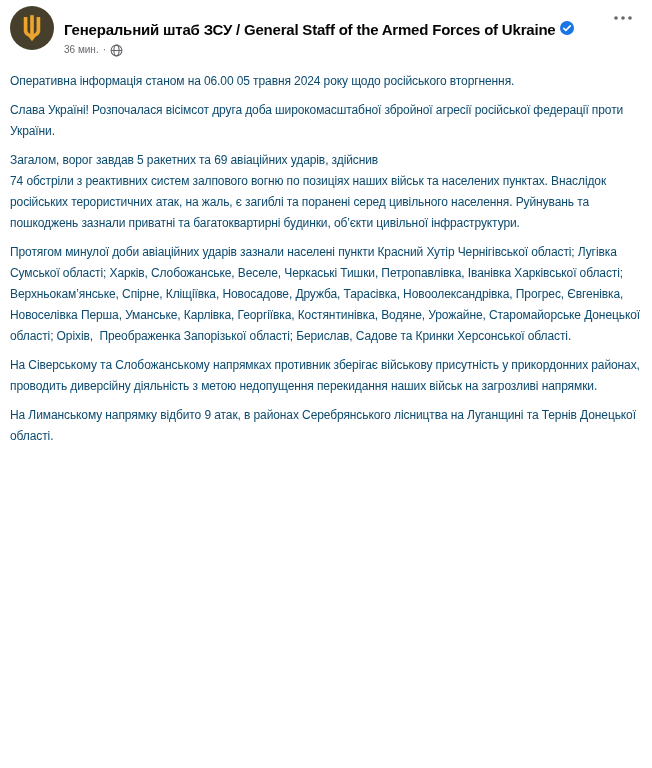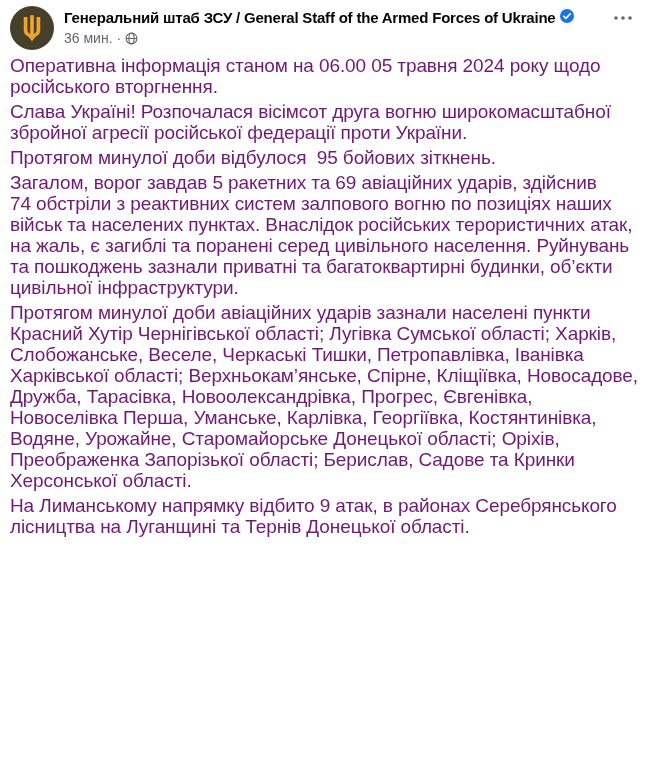--- a/index.html
+++ b/index.html
@@ -28,20 +28,21 @@
     display: flex;
     align-items: center;
     justify-content: center;
     cursor: pointer;
   }
   .avatar svg { display: block; }
   .header-text {
     margin-left: 10px;
     padding-top: 2px;
     min-width: 0;
+    margin-top: 12px;
   }
   .name-row {
     display: flex;
     align-items: center;
     gap: 5px;
     white-space: nowrap;
   }
   .page-name {
     font-size: 15px;
     font-weight: 600;
@@ -49,46 +50,46 @@
     line-height: 19px;
     color: #050505;
     cursor: pointer;
   }
   .verified { flex: 0 0 auto; margin-top: 1px; }
   .meta-row {
     margin-top: 3px;
     display: flex;
     align-items: center;
     gap: 4px;
-    font-size: 14px;
+    font-size: 10px;
     line-height: 16px;
     color: #65676b;
   }
   .timestamp { cursor: pointer; }
   .meta-dot { color: #65676b; }
   .more-btn {
     margin-left: auto;
     padding: 10px 6px 6px 6px;
     cursor: pointer;
     border: none;
     background: transparent;
     display: flex;
     align-items: center;
   }
   
   .post-body {
     padding: 5px 10px 0 10px;
   }
   .post-body p {
-    margin: 0 0 4px 0;
-    font-size: 19px;
+    margin: 8px 0 4px 0;
+    font-size: 12px;
     line-height: 21px;
     letter-spacing: -0.1px;
     white-space: pre-wrap;
-    color: #701a75;
+    color: #0c4a6e;
   }
 </style>
 </head>
 <body>
 
 <div class="page">
 
   <div class="post-header">
 
     <div class="avatar">
@@ -138,22 +139,22 @@
             <circle cx="16" cy="2" r="1.8"></circle>
           </g>
         </svg>
       </span>
     </button>
 
   </div>
 
   <div class="post-body">
     <p>Оперативна інформація станом на 06.00 05 травня 2024 року щодо російського вторгнення.</p>
-    <p>Слава Україні! Розпочалася вісімсот друга вогню широкомасштабної збройної агресії російської федерації проти України.</p>
-    <p>Протягом минулої доби відбулося  95 бойових зіткнень.</p>
+    <p>Слава Україні! Розпочалася вісімсот друга доба широкомасштабної збройної агресії російської федерації проти України.</p>
     <p>Загалом, ворог завдав 5 ракетних та 69 авіаційних ударів, здійснив
 74 обстріли з реактивних систем залпового вогню по позиціях наших військ та населених пунктах. Внаслідок російських терористичних атак, на жаль, є загиблі та поранені серед цивільного населення. Руйнувань та пошкоджень зазнали приватні та багатоквартирні будинки, об’єкти цивільної інфраструктури.</p>
     <p>Протягом минулої доби авіаційних ударів зазнали населені пункти Красний Хутір Чернігівської області; Лугівка Сумської області; Харків, Слобожанське, Веселе, Черкаські Тишки, Петропавлівка, Іванівка Харківської області; Верхньокам’янське, Спірне, Кліщіївка, Новосадове, Дружба, Тарасівка, Новоолександрівка, Прогрес, Євгенівка, Новоселівка Перша, Уманське, Карлівка, Георгіївка, Костянтинівка, Водяне, Урожайне, Старомайорське Донецької області; Оріхів,  Преображенка Запорізької області; Берислав, Садове та Кринки Херсонської області.</p>
+    <p>На Сіверському та Слобожанському напрямках противник зберігає військову присутність у прикордонних районах, проводить диверсійну діяльність з метою недопущення перекидання наших військ на загрозливі напрямки.</p>
     <p>На Лиманському напрямку відбито 9 атак, в районах Серебрянського лісництва на Луганщині та Тернів Донецької області.</p>
 
   </div>
 
 </div>
 
 </body></html>

